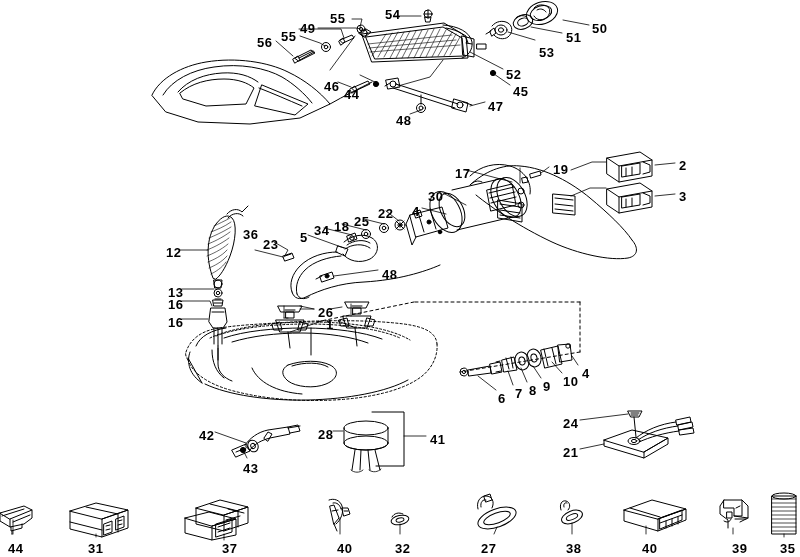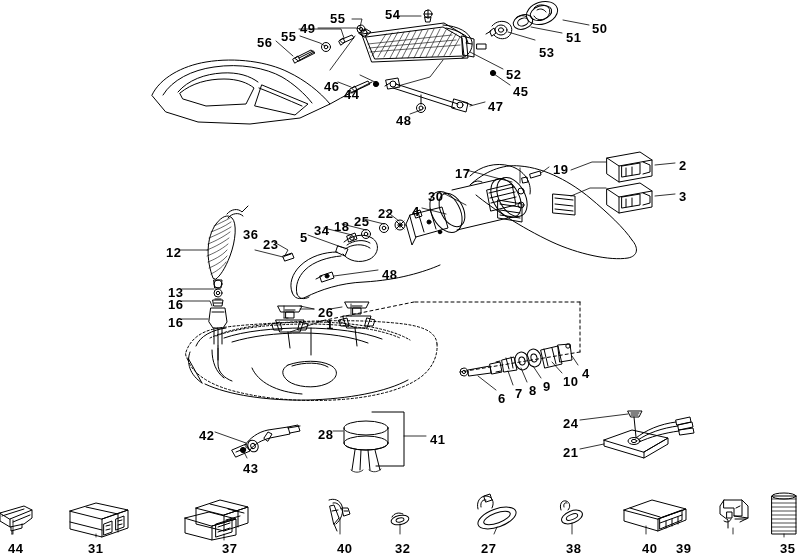--- a/index.html
+++ b/index.html
@@ -615,16 +615,16 @@
 <div class="lbl" style="left:563px;top:446px">21</div>
 
 <div class="lbl" style="left:8px;top:542px">44</div>
 <div class="lbl" style="left:88px;top:542px">31</div>
 <div class="lbl" style="left:222px;top:542px">37</div>
 <div class="lbl" style="left:337px;top:542px">40</div>
 <div class="lbl" style="left:395px;top:542px">32</div>
 <div class="lbl" style="left:481px;top:542px">27</div>
 <div class="lbl" style="left:566px;top:542px">38</div>
 <div class="lbl" style="left:642px;top:542px">40</div>
-<div class="lbl" style="left:676px;top:542px">39</div>
+<div class="lbl" style="left:732px;top:542px">39</div>
 <div class="lbl" style="left:780px;top:542px">35</div>
 
 </div>
 
 </body></html>

